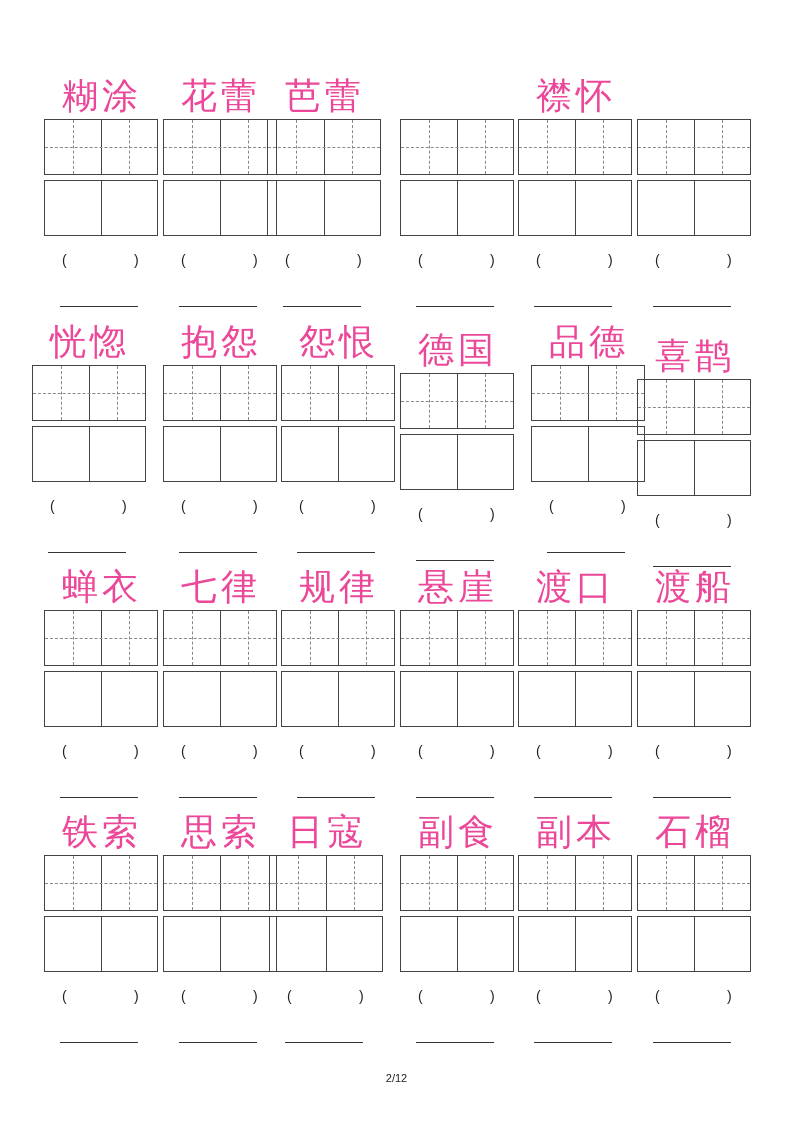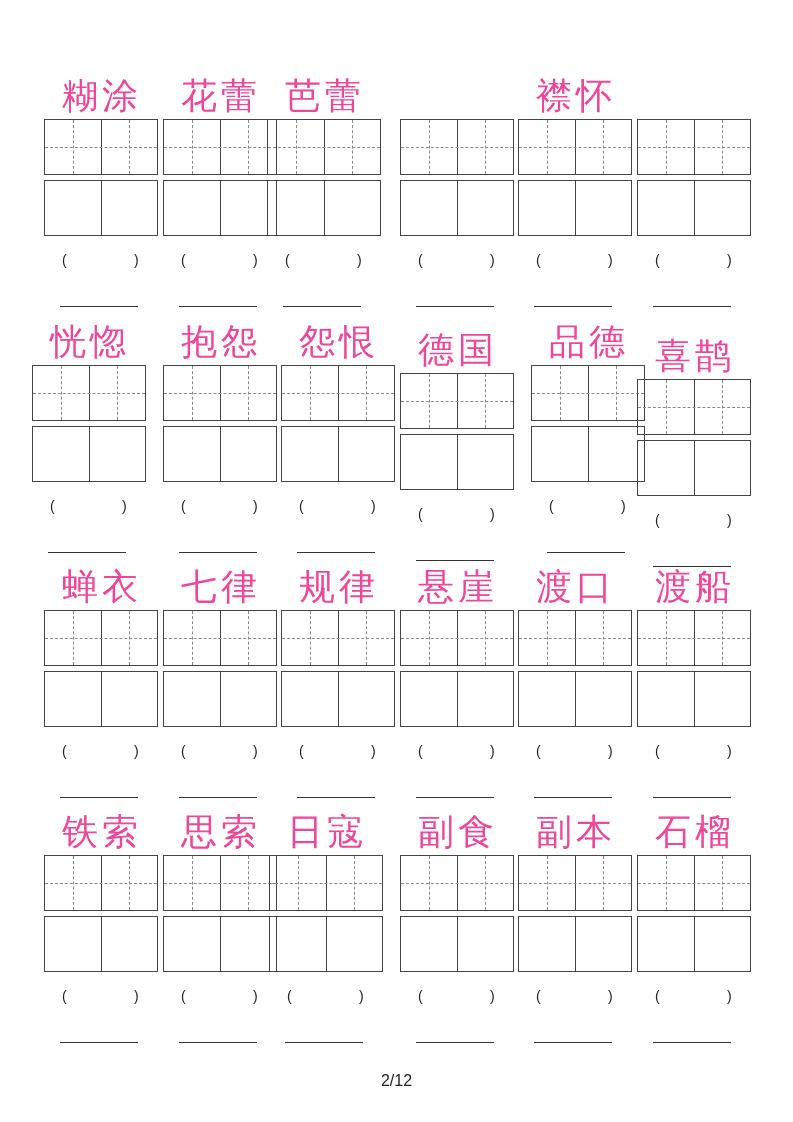--- a/index.html
+++ b/index.html
@@ -18,21 +18,21 @@
     .tzg .mid { position: absolute; left: 50%; top: 0; bottom: 0; border-left: 1.5px solid #444; }
     .tzg .dv1 { position: absolute; left: 25%; top: 0; bottom: 0; border-left: 1px dashed #888; }
     .tzg .dv2 { position: absolute; left: 75%; top: 0; bottom: 0; border-left: 1px dashed #888; }
     .tzg .dh { position: absolute; top: 50%; left: 0; right: 0; border-top: 1px dashed #888; }
     .paren { position: absolute; top: 174px; width: 116px; font-family: "Liberation Sans", sans-serif;
              font-size: 14px; color: #222; height: 18px; }
     .paren .l { position: absolute; left: 18px; }
     .paren .r { position: absolute; left: 90px; }
     .answer-line { position: absolute; top: 228px; left: 16px; width: 78px; border-top: 1.3px solid #333; }
     .page-num { position: absolute; top: 1072px; left: 0; width: 793px; text-align: center;
-                font-family: "Liberation Sans", sans-serif; font-size: 16px; color: #222; }
+                font-family: "Liberation Sans", sans-serif; font-size: 11px; color: #222; }
   </style>
 </head>
 <body>
 
 <div class="page" id="page">
     <div class="block" style="top: 78px;">
       <div class="cell" style="left: 44px; top: 0px; height: 246px;">
         <div class="word">糊涂</div>
         <div class="tzg top">
           <div class="mid"></div>

